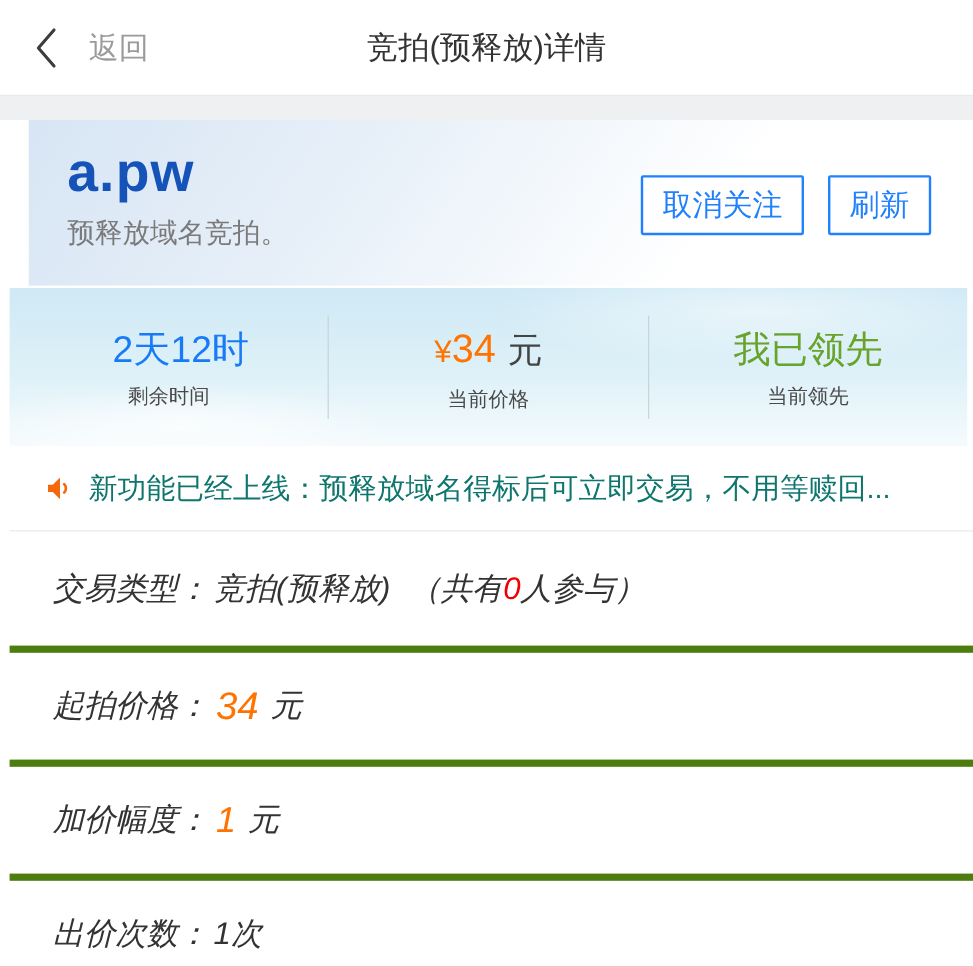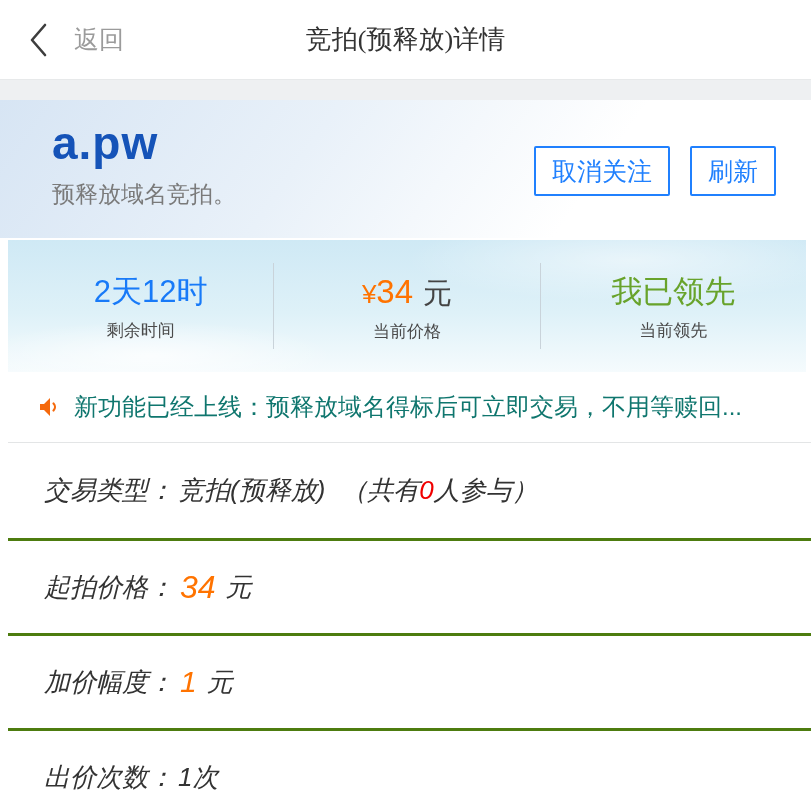--- a/index.html
+++ b/index.html
@@ -5,28 +5,28 @@
   * { margin:0; padding:0; box-sizing:border-box; }
   html,body { width:811px; height:805px; overflow:hidden; background:#fff;
     font-family:"Liberation Sans","DejaVu Sans",sans-serif; }
 
   
   .header { position:relative; height:80px; background:#fff;
     border-bottom:1px solid #e7e9ea; display:flex; align-items:center; }
   .back-group { display:flex; align-items:center; gap:26px; margin-left:28px; cursor:pointer; }
   .back-label { font-size:25px; color:#9b9b9b; }
   .header-title { position:absolute; left:0; right:0; text-align:center;
-    font-size:26px; color:#333; pointer-events:none;font-family:Liberation Serif, serif; }
+    font-size:26px; color:#333; pointer-events:none; }
 
   .gap-strip { height:20px; background:#eef0f2; }
 
   
-  .domain-card { margin:0 5px 0 0; height:138px; position:relative;
+  .domain-card { margin:0 5px 0 24px; height:138px; position:relative;
     background:linear-gradient(125deg,#d7e5f4 0%, #e9f1f9 38%, #ffffff 72%);
-    padding:18px 0 0 52px; }
+    padding:18px 0 0 32px; }
   .domain-name { font-size:46px; font-weight:600; color:#1553b8; letter-spacing:1px; line-height:1.1; }
   .domain-sub { font-size:23px; color:#7a7a7a; margin-top:10px; }
   .card-buttons { position:absolute; right:30px; top:46px; display:flex; gap:20px; }
   .btn-outline { background:rgba(255,255,255,.85); border:2px solid #2080fe; color:#2080fe;
     font-size:25px; padding:8px 16px; border-radius:2px; cursor:pointer;
     font-family:inherit; line-height:1.2; }
 
   
   .stats { margin:2px 5px 0 8px; height:132px; display:flex; align-items:center;
     background:
@@ -46,21 +46,21 @@
 
   
   .notice { margin-left:8px; background:#fff; height:71px; display:flex; align-items:center;
     padding-left:30px; border-bottom:1px solid #e3e5e6; white-space:nowrap; overflow:hidden; }
   .notice-icon { width:24px; height:24px; margin-right:12px; flex:0 0 auto; }
   .notice-text { font-size:24px; color:#0f766e; }
 
   
   .detail-row { margin-left:8px; height:95px; display:flex; align-items:center;
     padding-left:36px; font-size:26px; color:#333; background:#fff;font-style:italic; }
-  .detail-row + .detail-row { border-top:3px solid #4d7c0f; }
+  .detail-row + .detail-row { border-top:6px solid #4d7c0f; }
   .detail-value { margin-left:4px; }
   .paren-group { margin-left:16px; }
   .count-red { color:#f00000; }
   .num-orange-lg { color:#ff7300; font-size:32px; margin-left:6px; }
   .num-orange-md { color:#ff7300; font-size:30px; margin-left:6px; }
   .unit-after { margin-left:10px; }
 </style>
 </head>
 <body>
 

